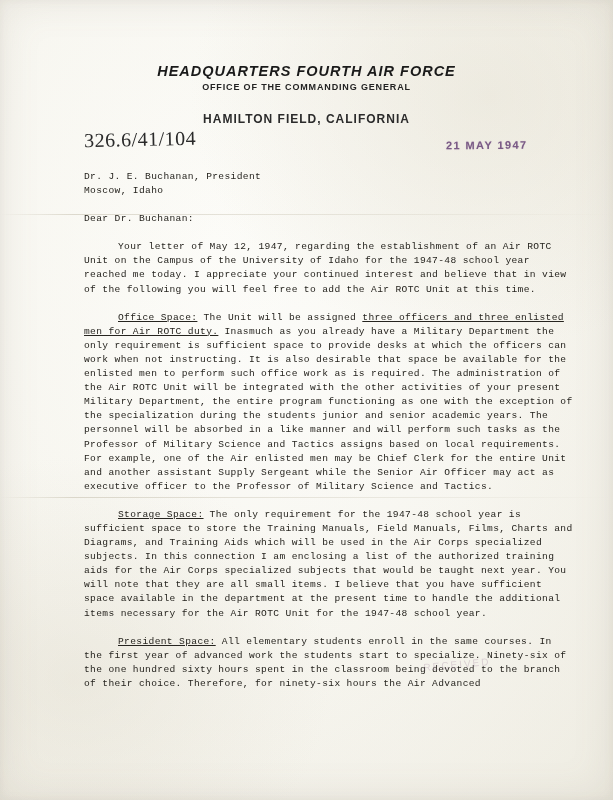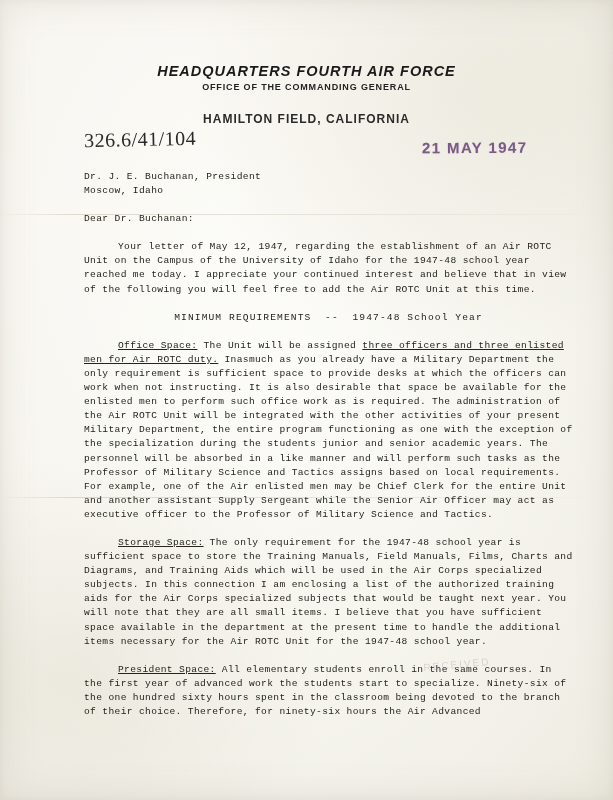--- a/index.html
+++ b/index.html
@@ -81,21 +81,21 @@
     letter-spacing: 0.5px;
     color: #2a2a2a;
     transform: rotate(-1.2deg);
   }
   
   .date-stamp {
     position: absolute;
     right: 86px;
     top: 139px;
     font-family: "Liberation Sans", sans-serif;
-    font-size: 15px;
+    font-size: 11px;
     letter-spacing: 1.4px;
     color: #7a5a86;
     font-weight: bold;
     transform: rotate(-0.4deg);
     text-shadow: 0 0 1px rgba(122,90,134,0.35);
   }
   
   .typed {
     position: absolute;
     left: 84px;
@@ -176,21 +176,20 @@
 
       <div class="addr-block">
         <div class="addr-line">Dr. J. E. Buchanan, President</div>
         <div class="addr-line">Moscow, Idaho</div>
       </div>
 
       <div class="salutation">Dear Dr. Buchanan:</div>
 
       <div class="para"><span class="indent"></span><span>Your letter of May 12, 1947, regarding the establishment of an Air ROTC Unit on the Campus of the University of Idaho for the 1947-48 school year reached me today.  I appreciate your continued interest and believe that in view of the following you will feel free to add the Air ROTC Unit at this time.</span></div>
 
-      <div class="center-head spaced">MINIMUM REQUIREMENTS  --  1947-48 School Year</div>
 
       <div class="para"><span class="indent"></span><span class="u">Office Space:</span><span>  The Unit will be assigned </span><span class="u">three officers and three enlisted men for Air ROTC duty.</span><span>  Inasmuch as you already have a Military Department the only requirement is sufficient space to provide desks at which the officers can work when not instructing.  It is also desirable that space be available for the enlisted men to perform such office work as is required.  The administration of the Air ROTC Unit will be integrated with the other activities of your present Military Department, the entire program functioning as one with the exception of the specialization during the students junior and senior academic years.  The personnel will be absorbed in a like manner and will perform such tasks as the Professor of Military Science and Tactics assigns based on local requirements.  For example, one of the Air enlisted men may be Chief Clerk for the entire Unit and another assistant Supply Sergeant while the Senior Air Officer may act as executive officer to the Professor of Military Science and Tactics.</span></div>
 
       <div class="para"><span class="indent"></span><span class="u">Storage Space:</span><span>  The only requirement for the 1947-48 school year is sufficient space to store the Training Manuals, Field Manuals, Films, Charts and Diagrams, and Training Aids which will be used in the Air Corps specialized subjects.  In this connection I am enclosing a list of the authorized training aids for the Air Corps specialized subjects that would be taught next year.  You will note that they are all small items.  I believe that you have sufficient space available in the department at the present time to handle the additional items necessary for the Air ROTC Unit for the 1947-48 school year.</span></div>
 
       <div class="para"><span class="indent"></span><span class="u">President Space:</span><span>  All elementary students enroll in the same courses. In the first year of advanced work the students start to specialize.  Ninety-six of the one hundred sixty hours spent in the classroom being devoted to the branch of their choice.  Therefore, for ninety-six hours the Air Advanced</span></div>
 
     </div>
 
     <div class="ghost-stamp">RECEIVED</div>

